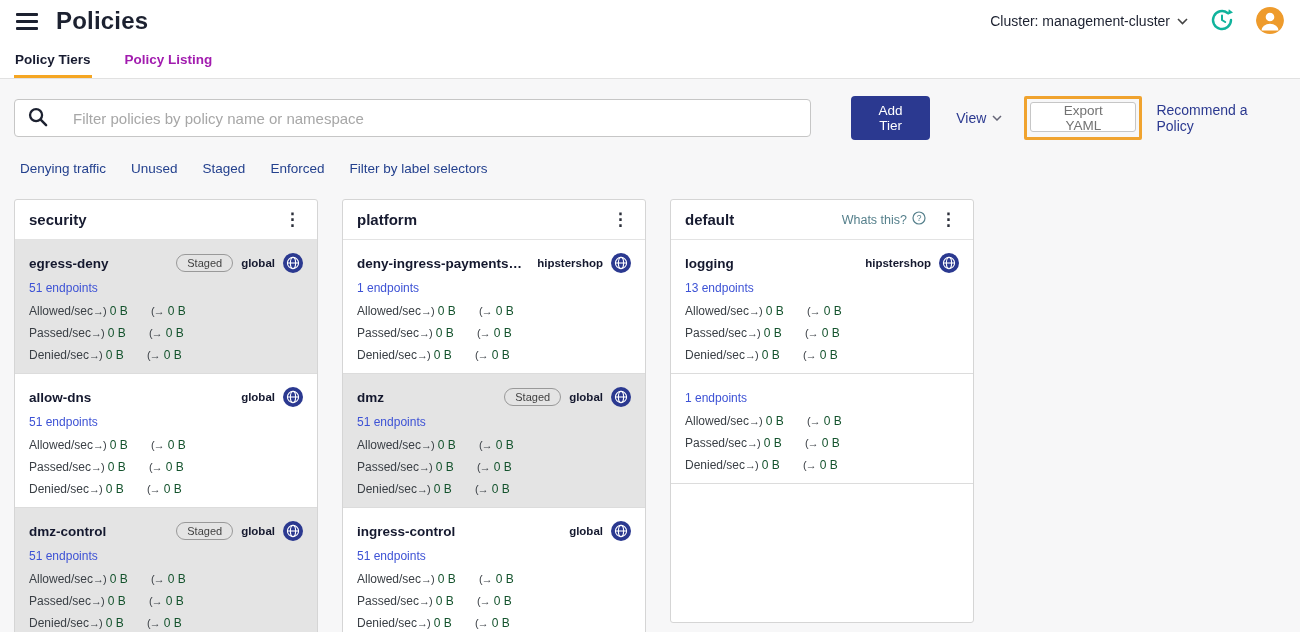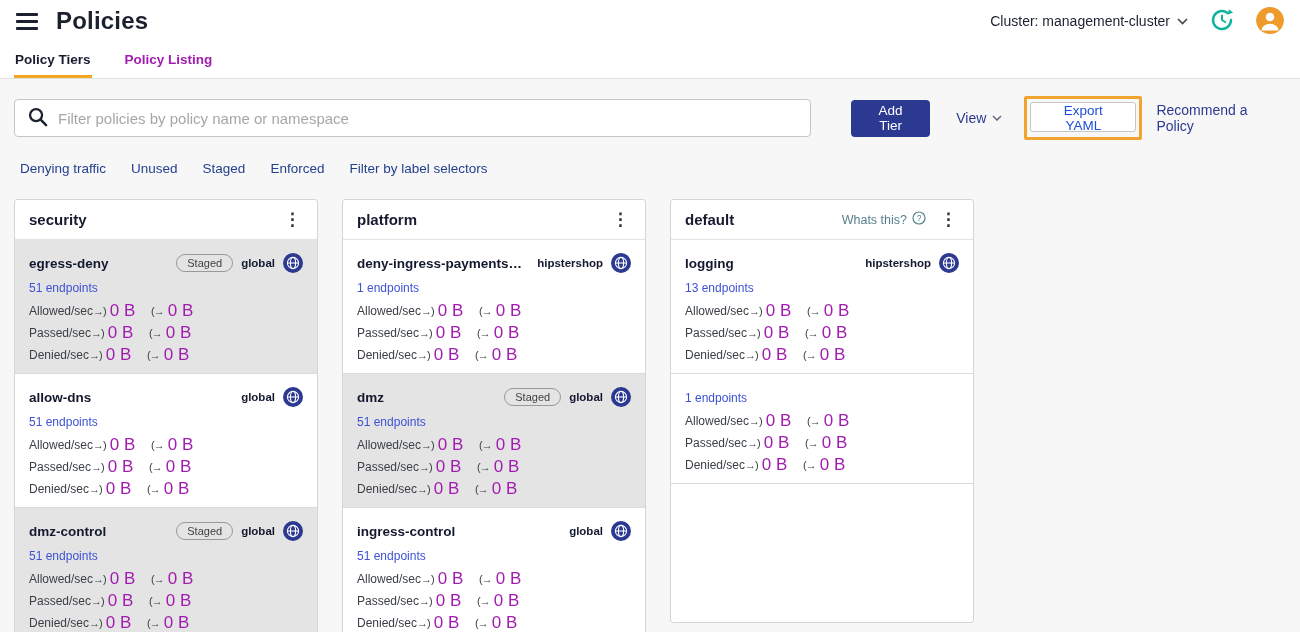--- a/index.html
+++ b/index.html
@@ -18,27 +18,27 @@
   .avatar{width:28px;height:28px;border-radius:50%;overflow:hidden}
 
   
   .tabs{display:flex;padding:0 14px;border-bottom:1px solid #e1e1e1;background:#fff}
   .tab{margin-right:32px;padding:10px 1px 8px;font-size:13.5px;font-weight:bold;cursor:pointer;border-bottom:3px solid transparent;color:#a21caf}
   .tab.active{color:#171b30;border-bottom-color:#f5a623}
 
   
   .main{background:#f7f7f8;height:554px;padding-top:17px}
   .toolbar{display:flex;align-items:center;padding:0 14px}
-  .search{width:813px;height:38px;background:#fff;border:1px solid #c6c6c6;border-radius:4px;display:flex;align-items:center;padding:0 12px;gap:10px}
+  .search{width:813px;height:38px;background:#fff;border:1px solid #c6c6c6;border-radius:4px;display:flex;align-items:center;padding:0 12px;gap:25px}
   .search input{flex:1;border:none;outline:none;font-size:15px;font-family:"Liberation Sans",sans-serif;color:#333;background:transparent}
   .search input::placeholder{color:#a7a7a7}
-  .btn-add{margin-left:40px;background:#2b3990;color:#fff;border:none;height:37px;padding:0 15px;border-radius:4px;font-size:13.5px;cursor:pointer;font-family:inherit}
+  .btn-add{margin-left:40px;background:#2b3990;color:#fff;border:none;height:44px;padding:0 15px;border-radius:4px;font-size:13.5px;cursor:pointer;font-family:inherit}
   .view{margin-left:26px;display:flex;align-items:center;gap:6px;color:#2b3990;font-size:14px;cursor:pointer}
   .exp-wrap{margin-left:22px;border:3px solid #f0a32f;border-radius:2px;padding:3px}
-  .btn-exp{background:#fff;border:1px solid #c6c6c6;border-radius:3px;height:30px;padding:0 14px;font-size:13.5px;color:#1d4ed8;cursor:pointer;font-family:inherit}
+  .btn-exp{background:#fff;border:1px solid #c6c6c6;border-radius:3px;height:30px;padding:0 14px;font-size:13.5px;color:#737373;cursor:pointer;font-family:inherit}
   .recommend{margin-left:14px;color:#2b3990;font-size:14px;cursor:pointer}
   .filters{display:flex;gap:25px;padding:21px 20px 3px;font-size:13.5px;color:#24418e}
   .filters span{cursor:pointer}
 
   
   .cols{display:flex;gap:24px;padding:0 14px;margin-top:20px;align-items:flex-start}
   .col{width:304px;background:#fff;border:1px solid #d5d5d5;border-radius:3px}
   .col-default{height:424px}
   .thead{display:flex;align-items:center;padding:11px 14px;border-bottom:1px solid #e3e3e3}
   .tname{font-size:15px;font-weight:bold;color:#171b30}
@@ -58,21 +58,21 @@
   .gbg{fill:#2b3990}
   .gln{fill:none;stroke:#fff;stroke-width:1.1}
   .endp{display:inline-block;margin:6px 0 5px;font-size:12px;color:#3d52d5;cursor:pointer}
   .trow{display:flex;align-items:center;justify-content:flex-start;height:22px}
   .tlab{font-size:12px;color:#3b4046}
   .tvals{display:flex;gap:8px}
   .pair{display:flex;align-items:center;gap:4px;width:50px}
   .ic{font-size:11px;color:#3b4046;letter-spacing:-1px;white-space:nowrap}
   .ic-in::before{content:"\2192)"}
   .ic-out::before{content:"(\2192"}
-  .tval{font-size:17px;color:#a21caf}
+  .tval{font-size:12px;color:#14532d}
 </style>
 </head>
 <body>
 
 <div class="hdr">
   <span class="burger">
       <i></i>
       <i></i>
       <i></i>
     </span>

